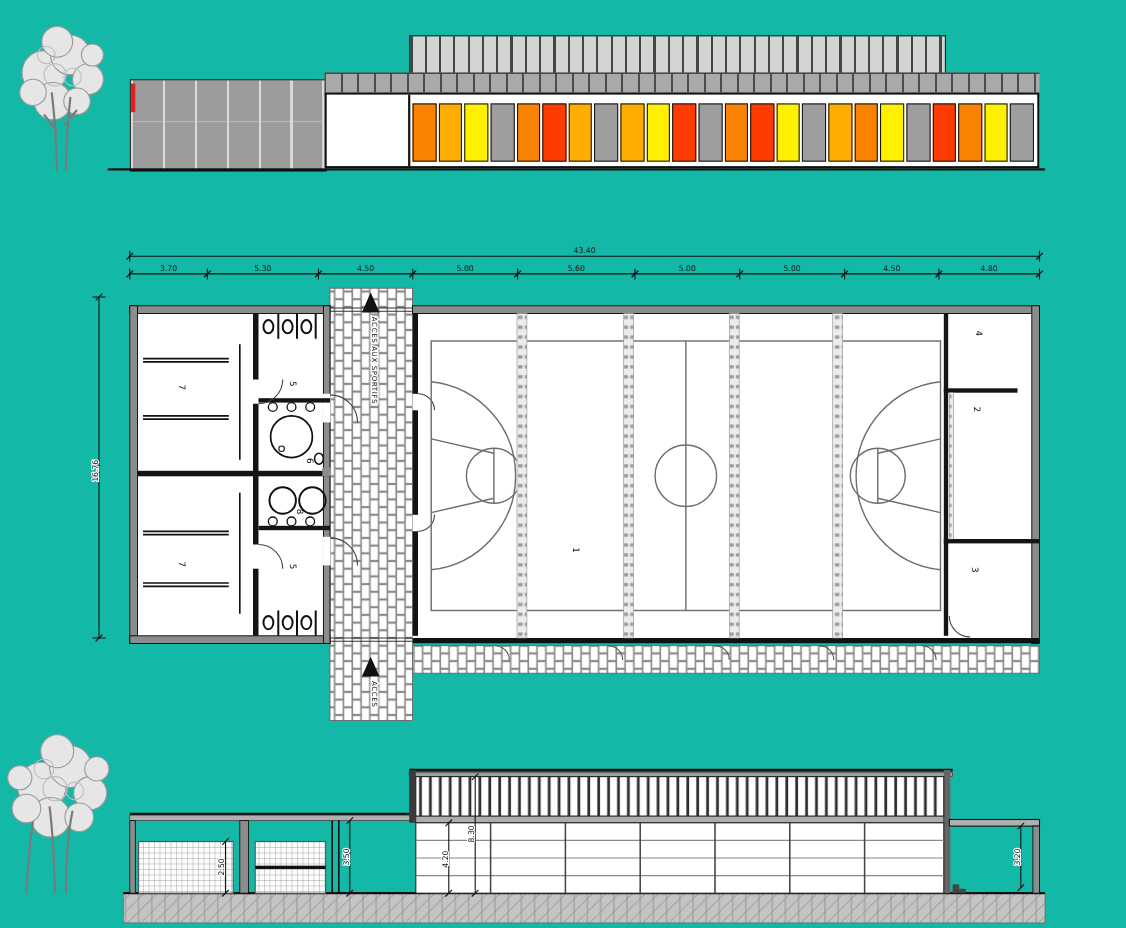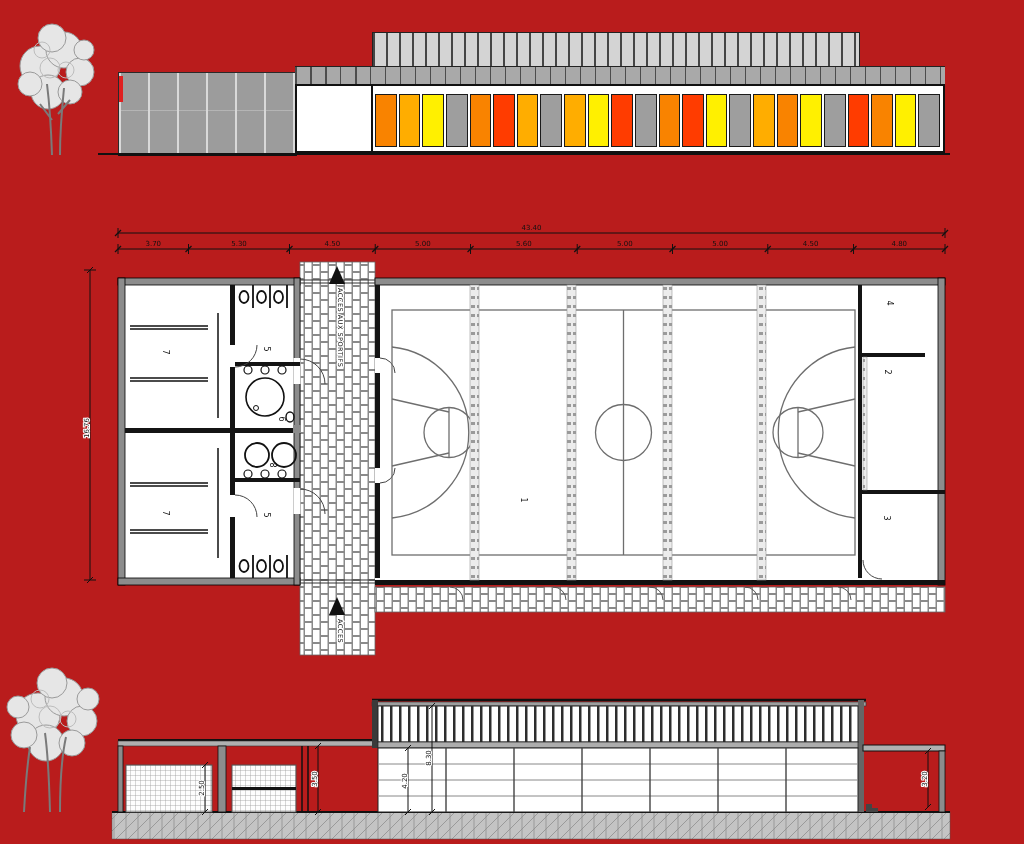--- a/index.html
+++ b/index.html
@@ -1,16 +1,16 @@
 <!DOCTYPE html>
 <html><head>
 <meta charset="utf-8">
 <style>
   html,body{margin:0;padding:0;background:#fff;}
-  .canvas{position:relative;width:1024px;height:844px;background:#b91c1c;overflow:hidden;
+  .canvas{position:relative;width:1024px;height:844px;background:#14b8a6;overflow:hidden;
           font-family:"DejaVu Sans",sans-serif;}
   .abs{position:absolute;}
   
   .wall-left{left:118px;top:72px;width:177px;height:81px;
     background:
       repeating-linear-gradient(90deg, #d9d9d9 0 2px, rgba(0,0,0,0) 2px 29px),
       linear-gradient(0deg, rgba(255,255,255,.25) 0, rgba(255,255,255,.25) 1px, rgba(0,0,0,0) 1px) 0 45%/100% 2px no-repeat,
       #9c9c9c;
     border:1px solid #2a2a2a;border-bottom:2px solid #111;}
   .red-strip{left:119px;top:76px;width:4px;height:26px;background:#e02020;}

